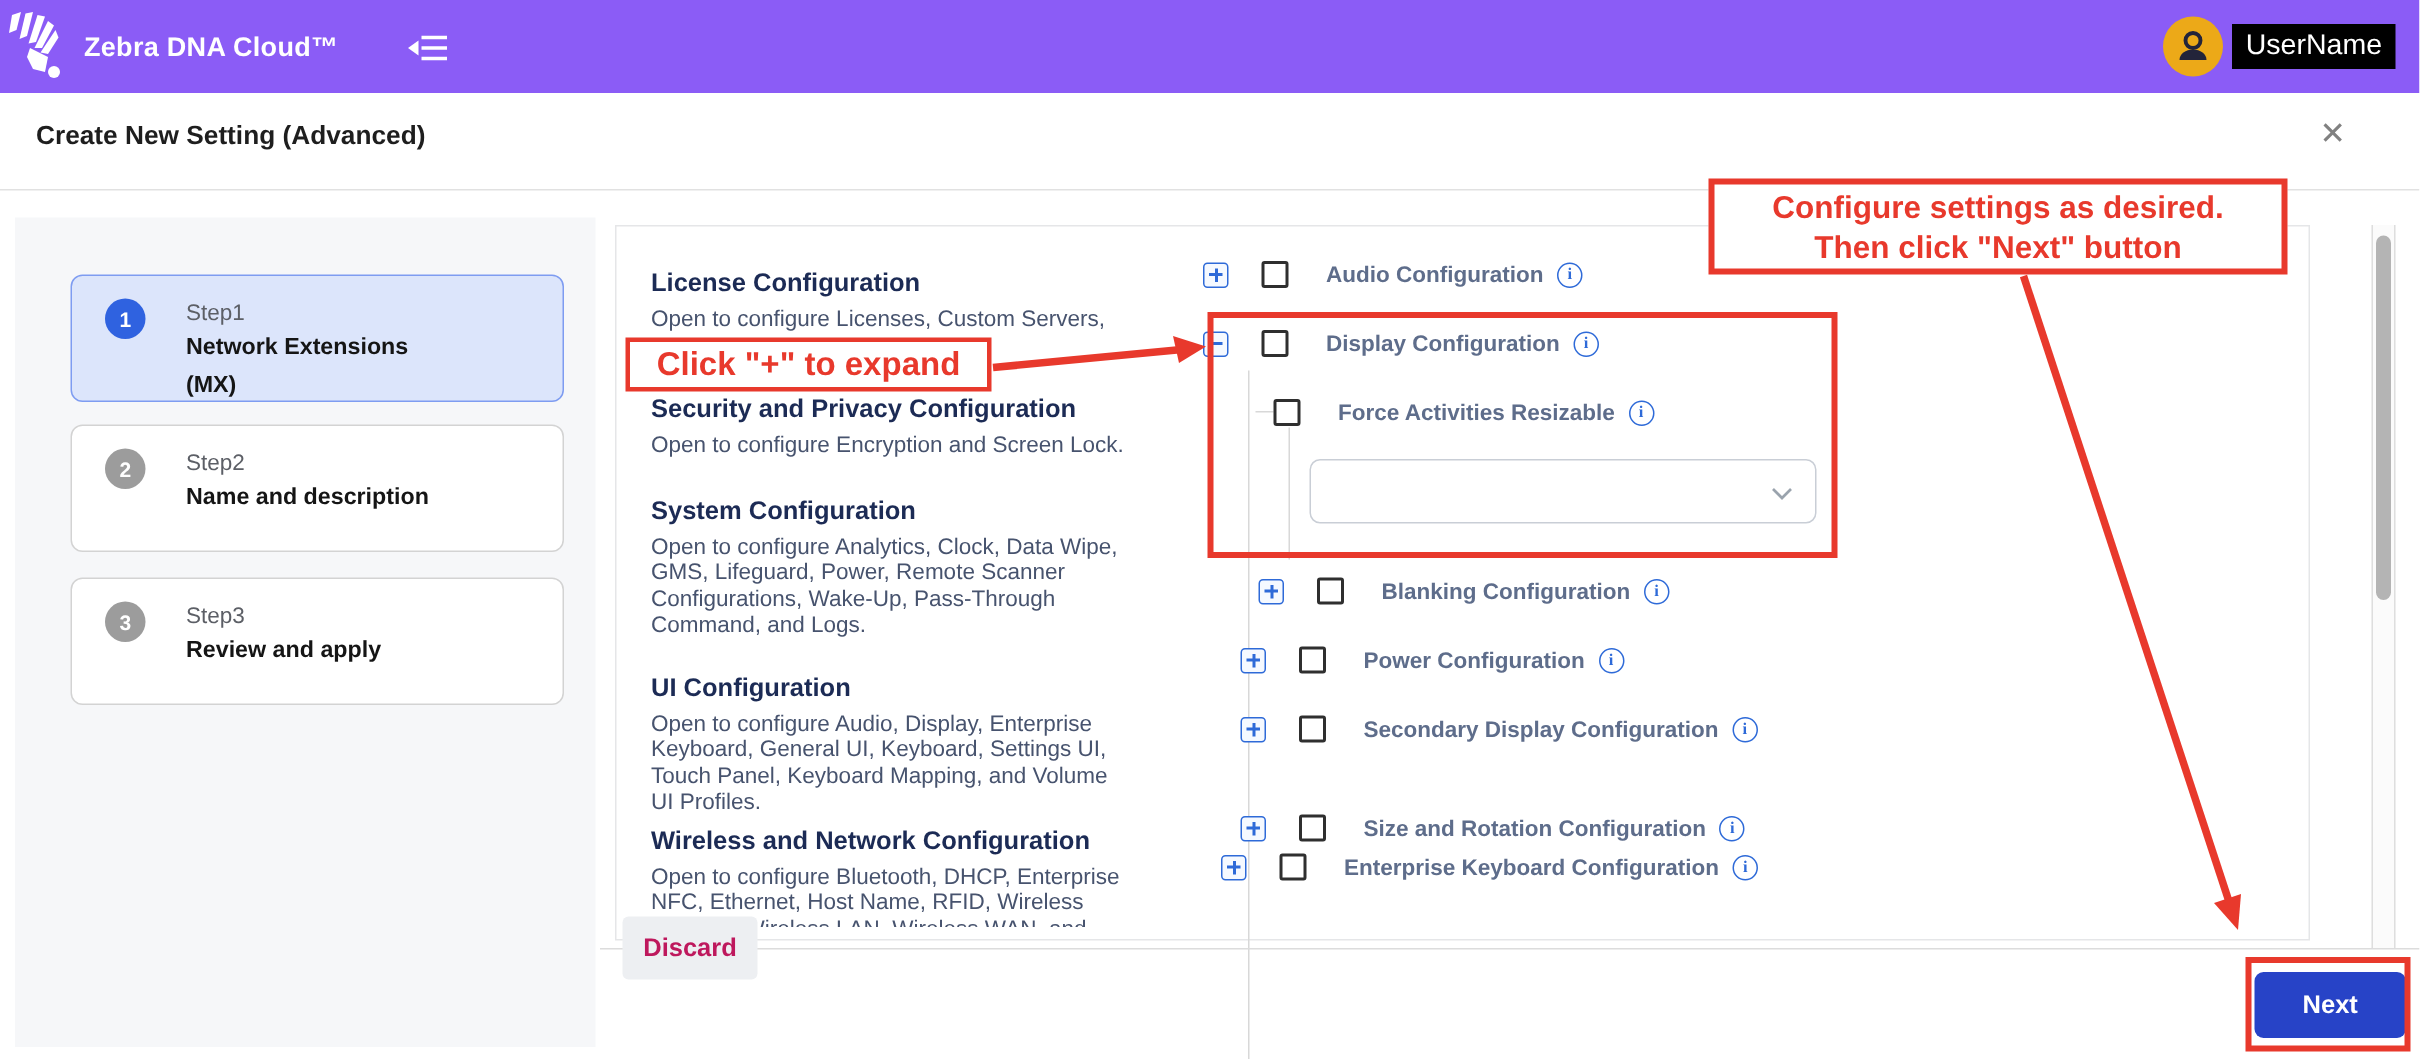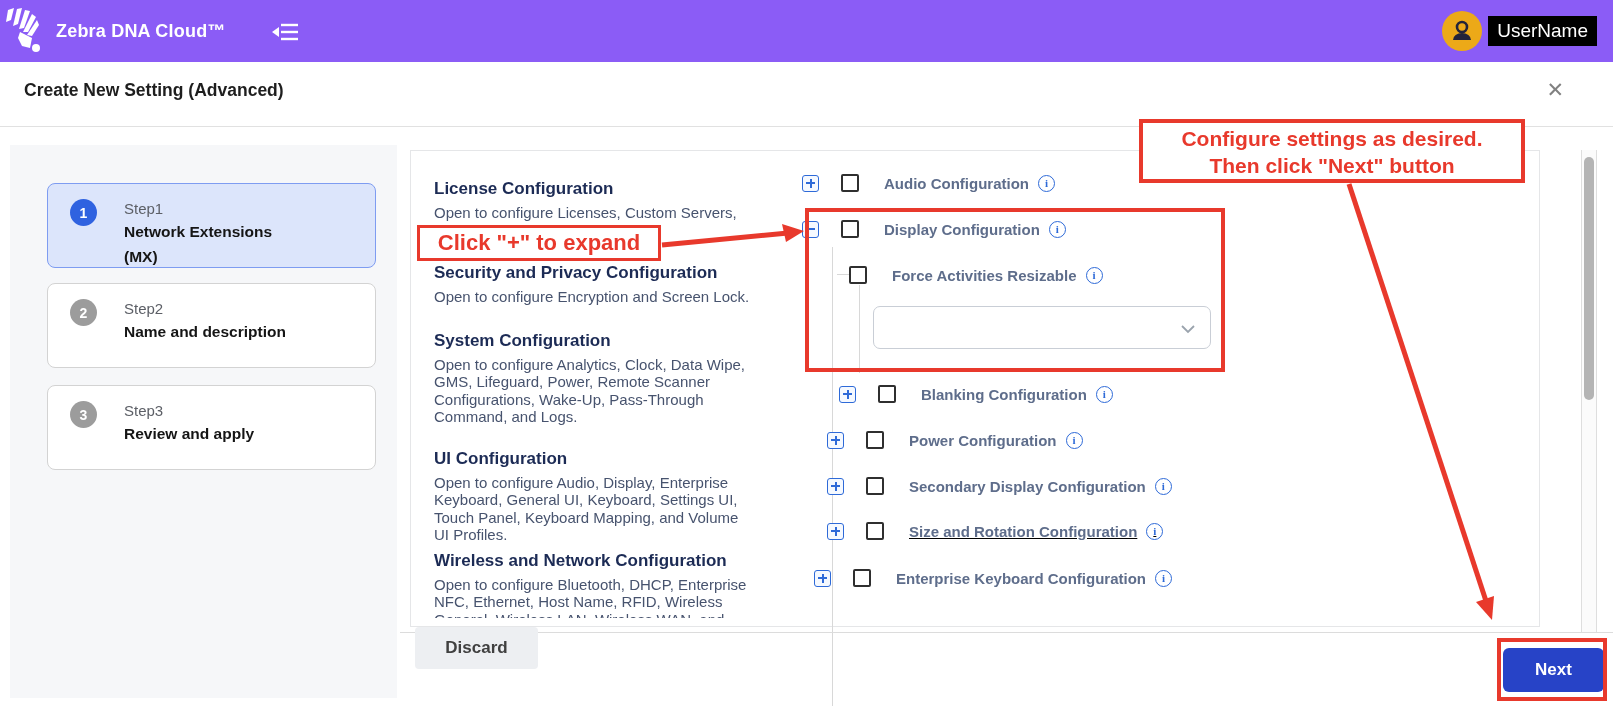--- a/index.html
+++ b/index.html
@@ -77,22 +77,22 @@
   .dropdown svg { position:absolute; right:14px; top:14px; }
 
   
   .sb-track { position:absolute; left:1581px; top:150px; width:16px; height:482px;
     background:#fbfbfb; border-left:1px solid #dedede; border-right:1px solid #dedede; }
   .sb-thumb { position:absolute; left:1584px; top:157px; width:10px; height:243px;
     background:#b4b4b4; border-radius:5px; cursor:pointer; }
 
   
   .footer-divider { position:absolute; left:400px; top:632px; width:1213px; height:1px; background:#dcdcdc; }
-  .btn-discard { position:absolute; left:415px; top:627px; width:123px; height:42px;
-    background:#edeff2; border:none; border-radius:4px; color:#404040; font-weight:bold;
+  .btn-discard { position:absolute; left:415px; top:611px; width:90px; height:42px;
+    background:#edeff2; border:none; border-radius:4px; color:#be185d; font-weight:bold;
     font-size:17px; font-family:"Liberation Sans",sans-serif; cursor:pointer; }
   .btn-next { position:absolute; left:1503px; top:648px; width:101px; height:44px;
     background:#2743c7; border:none; border-radius:6px; color:#fff; font-weight:bold;
     font-size:17px; font-family:"Liberation Sans",sans-serif; cursor:pointer; }
 
   
   .ann { position:absolute; border:4px solid #e8392c; background:transparent; pointer-events:none; z-index:40; }
   .ann-note { position:absolute; left:1139px; top:119px; width:386px; height:64px;
     border:4px solid #e8392c; background:#fff; z-index:41; color:#e8392c; font-weight:bold;
     font-size:21px; text-align:center; line-height:27px; padding-top:2px; }
@@ -252,21 +252,21 @@
 
     <div class="tree-row" style="left:416px; top:323px;">
       <span class="expander plus"></span>
         <span class="gap-sm"></span>
       <span class="cb"></span>
         <span class="gap-lbl"></span>
       <span class="tree-label">Secondary Display Configuration</span>
       <span class="info">i</span>
     </div>
 
-    <div class="tree-row" style="left:416px; top:368px;text-decoration:underline;">
+    <div class="tree-row" style="left:416px; top:389px;">
       <span class="expander plus"></span>
         <span class="gap-sm"></span>
       <span class="cb"></span>
         <span class="gap-lbl"></span>
       <span class="tree-label">Size and Rotation Configuration</span>
       <span class="info">i</span>
     </div>
 
     <div class="tree-row" style="left:391px; top:415px;padding-left:12px;">
       <span class="expander plus"></span>

